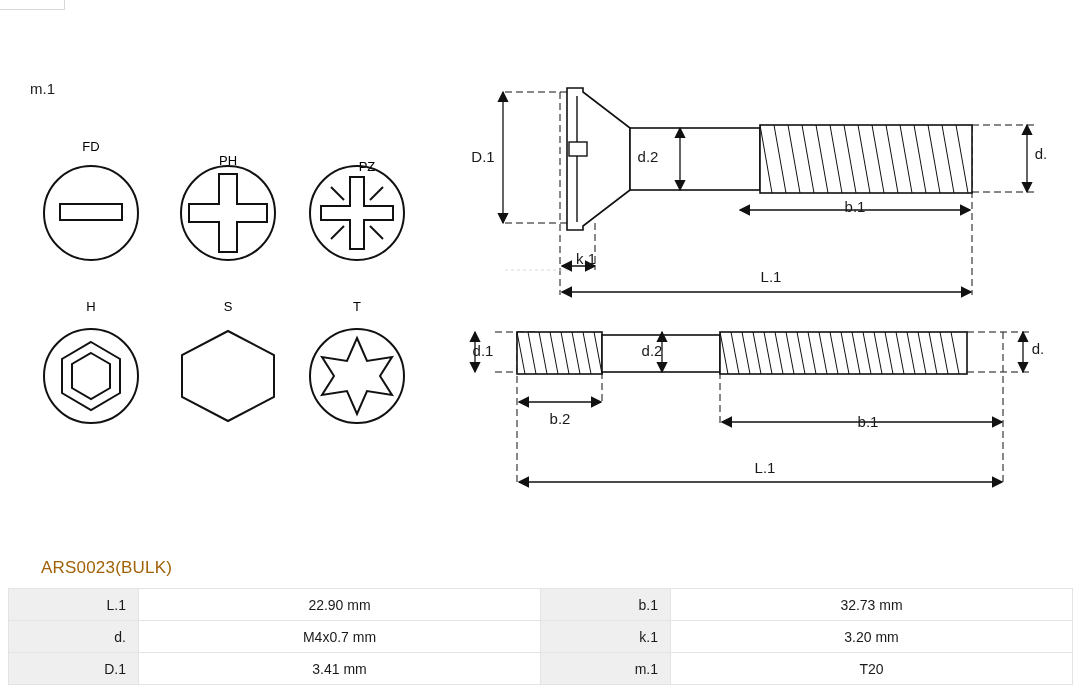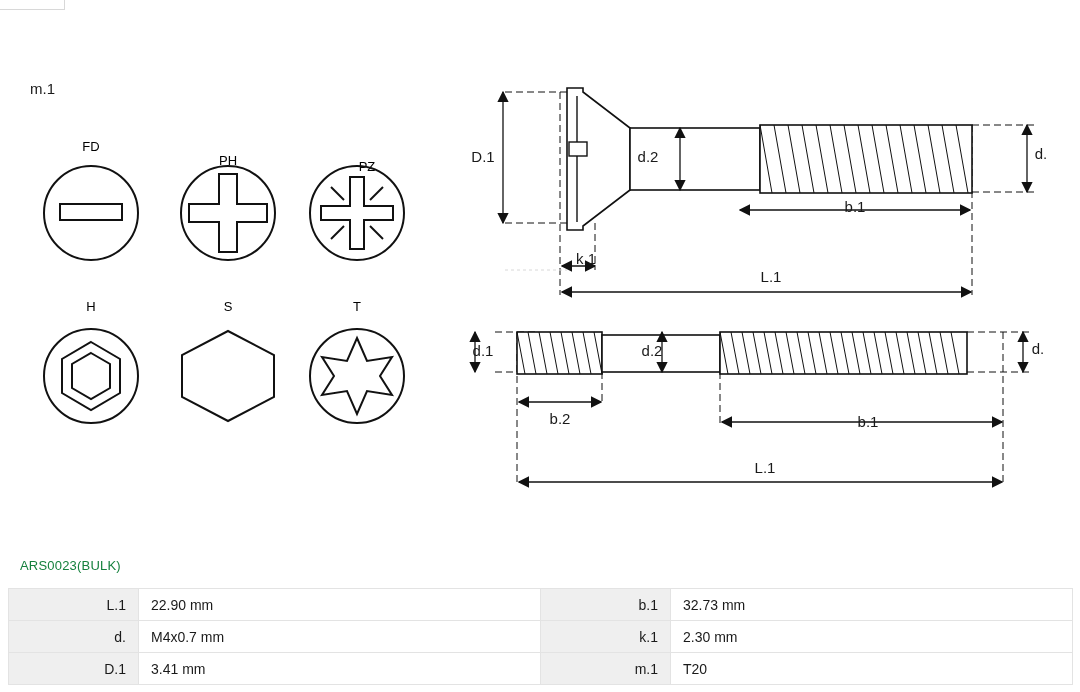--- a/index.html
+++ b/index.html
@@ -47,24 +47,24 @@
   .head-label {
     position: absolute;
     font-size: 13px;
     transform: translateX(-50%);
     white-space: nowrap;
   }
 
   
   .partno {
     position: absolute;
-    left: 20px;
+    left: 41px;
     top: 558px;
-    font-size: 13px;
-    color: #15803d;
+    font-size: 17px;
+    color: #a16207;
     font-weight: normal;
     letter-spacing: .2px;
   }
   table.specs {
     position: absolute;
     left: 8px;
     top: 588px;
     width: 1064px;
     border-collapse: collapse;
     table-layout: fixed;
@@ -78,21 +78,21 @@
   }
   td.key {
     width: 130px;
     background: #efefef;
     text-align: right;
     color: #333;
   }
   td.val {
     width: 402px;
     background: #ffffff;
-    text-align: left;
+    text-align: center;
   }
 </style>
 </head>
 <body>
 
 <div class="corner-ticks">
   <div class="t1"></div>
   <div class="t2"></div>
 </div>
 
@@ -300,21 +300,21 @@
     <tr>
       <td class="key">L.1</td>
       <td class="val">22.90 mm</td>
       <td class="key">b.1</td>
       <td class="val">32.73 mm</td>
     </tr>
     <tr>
       <td class="key">d.</td>
       <td class="val">M4x0.7 mm</td>
       <td class="key">k.1</td>
-      <td class="val">2.30 mm</td>
+      <td class="val">3.20 mm</td>
     </tr>
     <tr>
       <td class="key">D.1</td>
       <td class="val">3.41 mm</td>
       <td class="key">m.1</td>
       <td class="val">T20</td>
     </tr>
   </tbody>
 </table>
 

